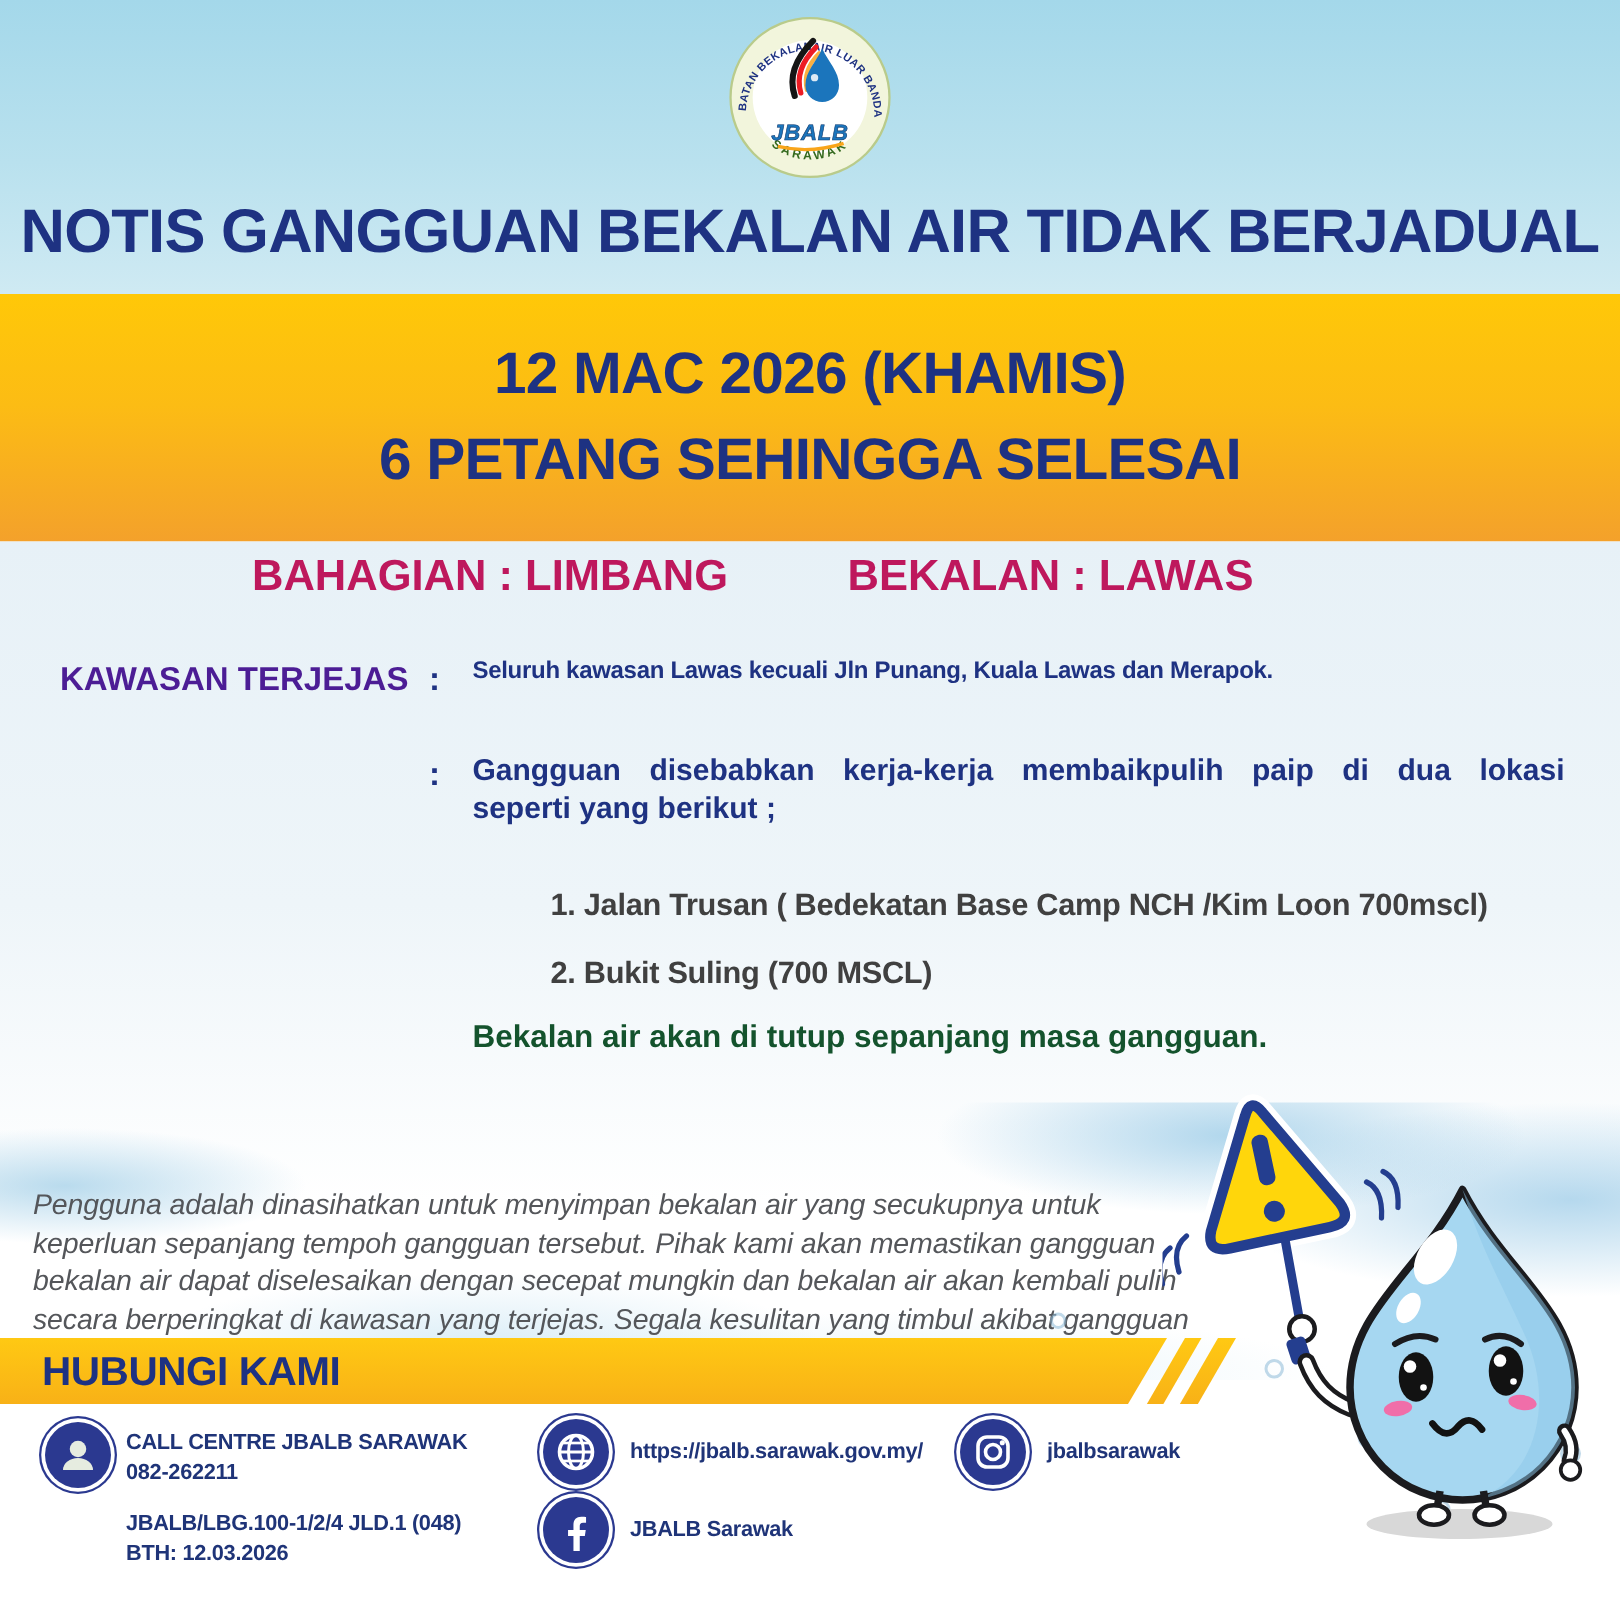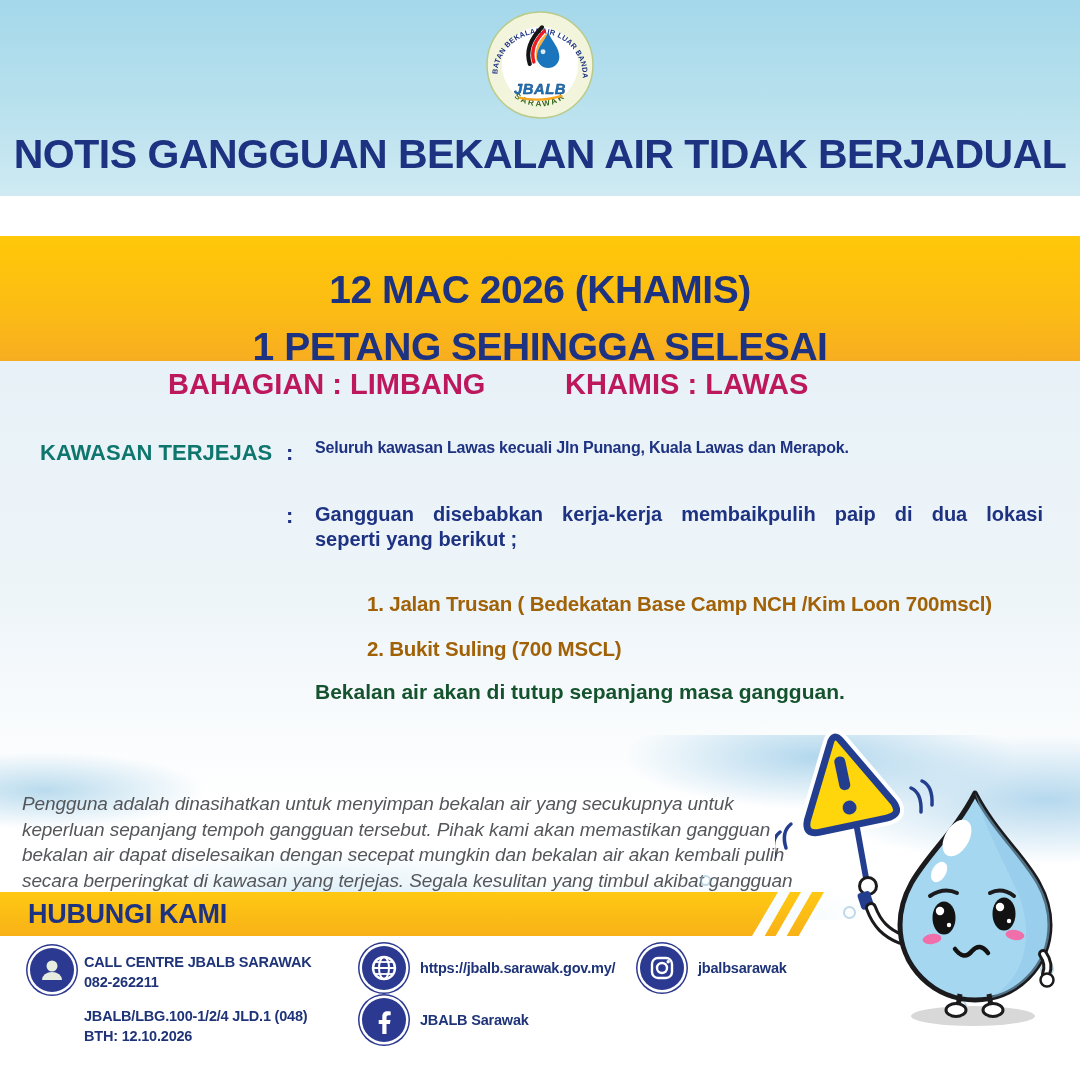--- a/index.html
+++ b/index.html
@@ -7,35 +7,35 @@
           background:#ffffff;font-family:"Liberation Sans",sans-serif;}
   
   .header-bg{position:absolute;left:0;top:0;width:1080px;height:196px;
              background:linear-gradient(180deg,#a4d8ea 0%,#b9e1ee 55%,#cfeaf3 100%);}
   .logo{position:absolute;left:486px;top:11px;width:108px;height:108px;}
   .main-title{position:absolute;left:0;top:131px;width:1080px;text-align:center;
               font-size:41px;font-weight:bold;color:#1e3282;letter-spacing:-.5px;white-space:nowrap;}
   
   .date-band{position:absolute;left:0;top:196px;width:1080px;height:165px;
              background:linear-gradient(180deg,#ffc808 0%,#fcbc14 45%,#f4a12b 100%);
-             display:flex;flex-direction:column;align-items:center;justify-content:center;gap:13px;margin-top:40px;}
+             display:flex;flex-direction:column;align-items:center;justify-content:center;gap:13px;}
   .date-line{font-size:39px;font-weight:bold;color:#1e3282;letter-spacing:-.5px;}
   
   .content-bg{position:absolute;left:0;top:361px;width:1080px;height:440px;
               background:linear-gradient(180deg,#e7f1f7 0%,#eef5f9 55%,#ffffff 100%);}
   .loc-row{position:absolute;top:368px;font-size:29px;font-weight:bold;color:#be185d;white-space:nowrap;}
   .loc-bahagian{left:168px;} .loc-daerah{left:565px;}
-  .fld-label{position:absolute;left:40px;font-size:22px;font-weight:bold;color:#0f766e;white-space:nowrap;}
+  .fld-label{position:absolute;left:40px;font-size:22px;font-weight:bold;color:#4c1d95;white-space:nowrap;}
   .fld-colon{position:absolute;left:286px;font-size:22px;font-weight:bold;color:#1e3282;}
   .fld-value{position:absolute;left:315px;font-size:16px;font-weight:bold;color:#1e3282;
              letter-spacing:-.2px;white-space:nowrap;}
   .huraian-l1{position:absolute;left:315px;top:503px;width:728px;font-size:20px;font-weight:bold;
               color:#1e3282;text-align:justify;text-align-last:justify;white-space:nowrap;}
   .huraian-l2{position:absolute;left:315px;top:528px;font-size:20px;font-weight:bold;color:#1e3282;}
-  .loc-item{position:absolute;left:367px;font-size:20.5px;font-weight:bold;color:#a16207;
+  .loc-item{position:absolute;left:367px;font-size:20.5px;font-weight:bold;color:#404040;
             letter-spacing:-.2px;white-space:nowrap;}
   .closing-line{position:absolute;left:315px;top:680px;font-size:21px;font-weight:bold;color:#14532d;}
   
   .splash{position:absolute;left:0;top:735px;width:1080px;height:185px;
     background:
       radial-gradient(ellipse 230px 55px at 4% 30%,rgba(168,210,233,.8),rgba(168,210,233,0) 70%),
       radial-gradient(ellipse 320px 70px at 30% 88%,rgba(187,222,240,.55),rgba(187,222,240,0) 70%),
       radial-gradient(ellipse 280px 75px at 76% 12%,rgba(158,205,232,.8),rgba(158,205,232,0) 70%),
       radial-gradient(ellipse 330px 90px at 97% 35%,rgba(150,200,230,.7),rgba(150,200,230,0) 72%),
       radial-gradient(ellipse 420px 60px at 55% 98%,rgba(205,232,243,.5),rgba(205,232,243,0) 70%);}
@@ -88,27 +88,27 @@
       <circle cx="1" cy="2" r="2.4" fill="#ffffff" opacity=".85"></circle>
     </g>
     <text x="53" y="81" text-anchor="middle" font-size="14.5" font-weight="bold" font-style="italic" fill="#1b75bc" stroke="#123b6e" stroke-width=".4" letter-spacing="0.5">JBALB</text>
     <path d="M32,85 Q53,90 75,83" stroke="#f9a51a" stroke-width="2.2" fill="none"></path>
   </svg>
 
   <div class="main-title">NOTIS GANGGUAN BEKALAN AIR TIDAK BERJADUAL</div>
 
   <div class="date-band">
     <div class="date-line">12 MAC 2026 (KHAMIS)</div>
-    <div class="date-line">1 PETANG SEHINGGA SELESAI</div>
+    <div class="date-line">6 PETANG SEHINGGA SELESAI</div>
   </div>
 
   <div class="content-bg"></div>
 
   <div class="loc-row loc-bahagian"><span>BAHAGIAN</span>&nbsp;<span>:</span>&nbsp;<span>LIMBANG</span></div>
-  <div class="loc-row loc-daerah"><span>KHAMIS</span>&nbsp;<span>:</span>&nbsp;<span>LAWAS</span></div>
+  <div class="loc-row loc-daerah"><span>BEKALAN</span>&nbsp;<span>:</span>&nbsp;<span>LAWAS</span></div>
 
   <div class="fld-label" style="top:440px">KAWASAN TERJEJAS</div>
   <div class="fld-colon" style="top:440px">:</div>
   <div class="fld-value" style="top:439px">Seluruh kawasan Lawas kecuali Jln Punang, Kuala Lawas dan Merapok.</div>
 
   <div class="fld-colon" style="top:503px">:</div>
   <div class="huraian-l1">Gangguan disebabkan kerja-kerja membaikpulih paip di dua lokasi</div>
   <div class="huraian-l2">seperti yang berikut ;</div>
 
   <div class="loc-item" style="top:592px">1. Jalan Trusan ( Bedekatan Base Camp NCH /Kim Loon 700mscl)</div>
@@ -136,21 +136,21 @@
       <circle cx="14" cy="10" r="5.5" fill="#e6ece0"></circle>
       <path d="M4,24 a10,8 0 0 1 20,0 Z" fill="#e6ece0"></path>
     </svg>
   </div>
   <div class="f-text two-line" style="left:84px;top:952px">
     <div>CALL CENTRE JBALB SARAWAK</div>
     <div>082-262211</div>
   </div>
   <div class="f-text two-line" style="left:84px;top:1006px">
     <div>JBALB/LBG.100-1/2/4 JLD.1 (048)</div>
-    <div>BTH: 12.10.2026</div>
+    <div>BTH: 12.03.2026</div>
   </div>
 
   <div class="icon-circle" style="left:362px;top:946px">
     <svg width="28" height="28" viewBox="0 0 28 28">
       <circle cx="14" cy="14" r="11" fill="none" stroke="#ffffff" stroke-width="2.4"></circle>
       <ellipse cx="14" cy="14" rx="5" ry="11" fill="none" stroke="#ffffff" stroke-width="2"></ellipse>
       <line x1="3" y1="14" x2="25" y2="14" stroke="#ffffff" stroke-width="2"></line>
       <line x1="5" y1="8" x2="23" y2="8" stroke="#ffffff" stroke-width="1.8"></line>
       <line x1="5" y1="20" x2="23" y2="20" stroke="#ffffff" stroke-width="1.8"></line>
     </svg>

